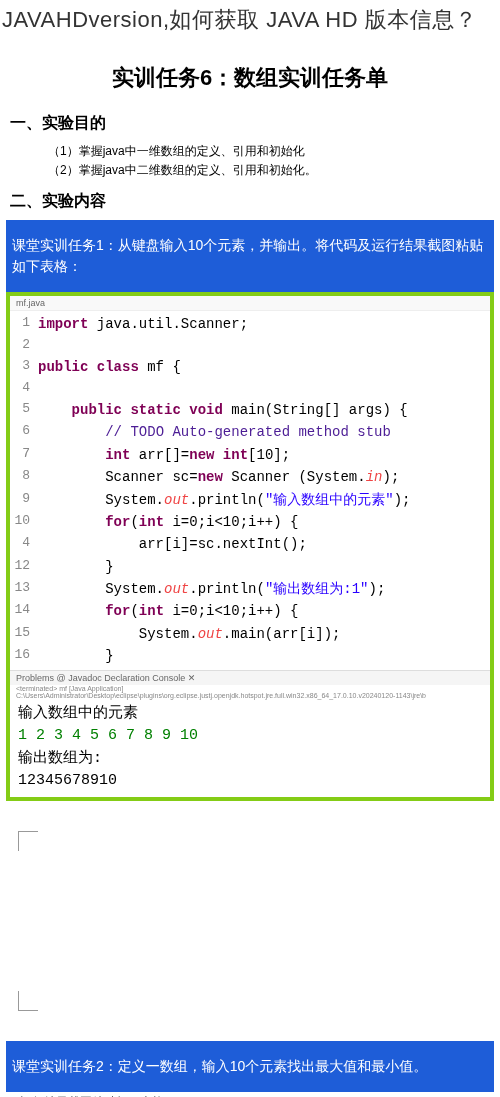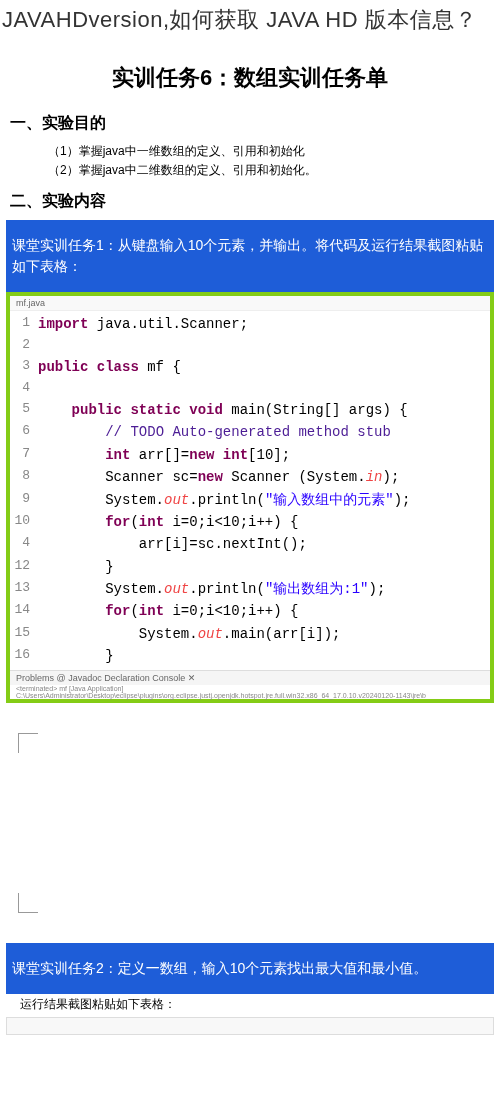--- a/index.html
+++ b/index.html
@@ -214,20 +214,26 @@
         <span class="line-num">15</span>
         <span class="line-content"><span>            System.</span><span class="italic">out</span><span>.main(arr[i]);</span></span>
       </div>
       <div class="code-line">
         <span class="line-num">16</span>
         <span class="line-content"><span>        }</span></span>
       </div>
     </div>
   <div class="console-tabs">Problems  @ Javadoc  Declaration  Console ✕</div>
   <div class="console-meta">&lt;terminated&gt; mf [Java Application] C:\Users\Administrator\Desktop\eclipse\plugins\org.eclipse.justj.openjdk.hotspot.jre.full.win32.x86_64_17.0.10.v20240120-1143\jre\b</div>
+  <div class="console-output" id="console-output">
+      <div>输入数组中的元素</div>
+      <div class="console-green">1 2 3 4 5 6 7 8 9 10</div>
+      <div>输出数组为:</div>
+      <div>12345678910</div>
+    </div>
 </div>
 
 <div class="page-gap">
   <div class="page-corner-tl"></div>
   <div class="page-corner-bl"></div>
 </div>
 
 <div class="task-header">课堂实训任务2：定义一数组，输入10个元素找出最大值和最小值。</div>
 <div class="task2-note">运行结果截图粘贴如下表格：</div>
 <div class="bottom-img-border"></div>

